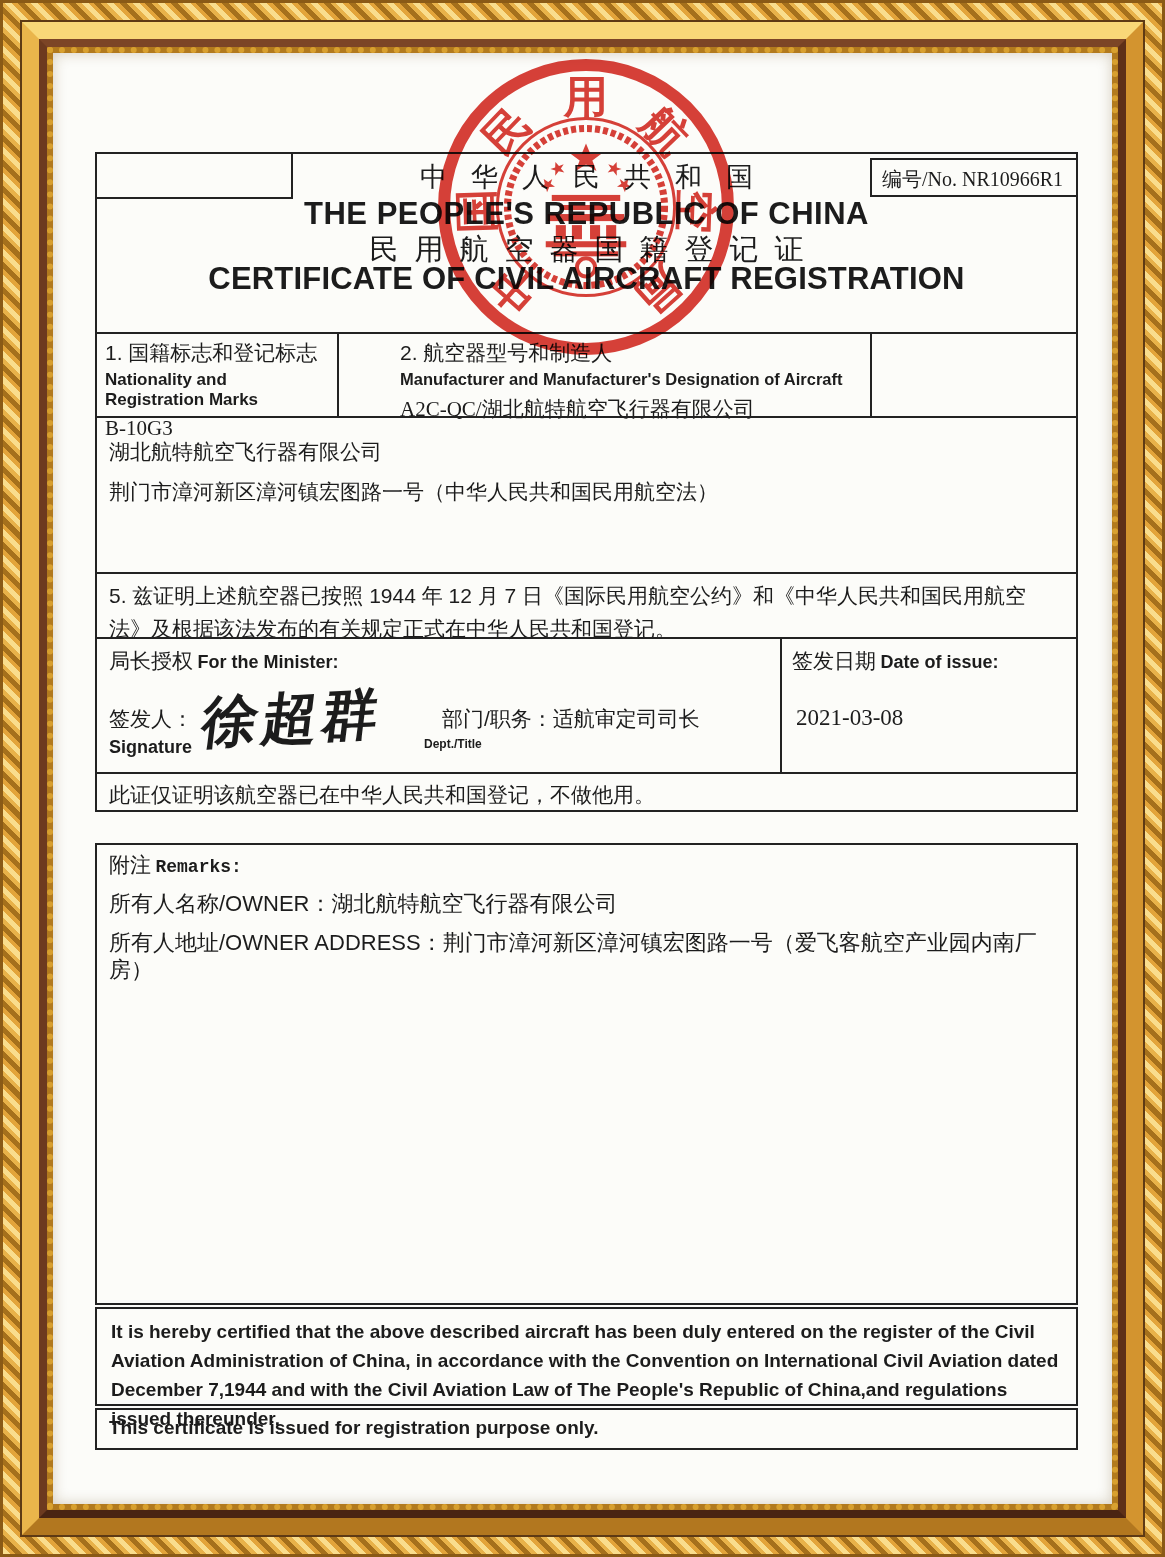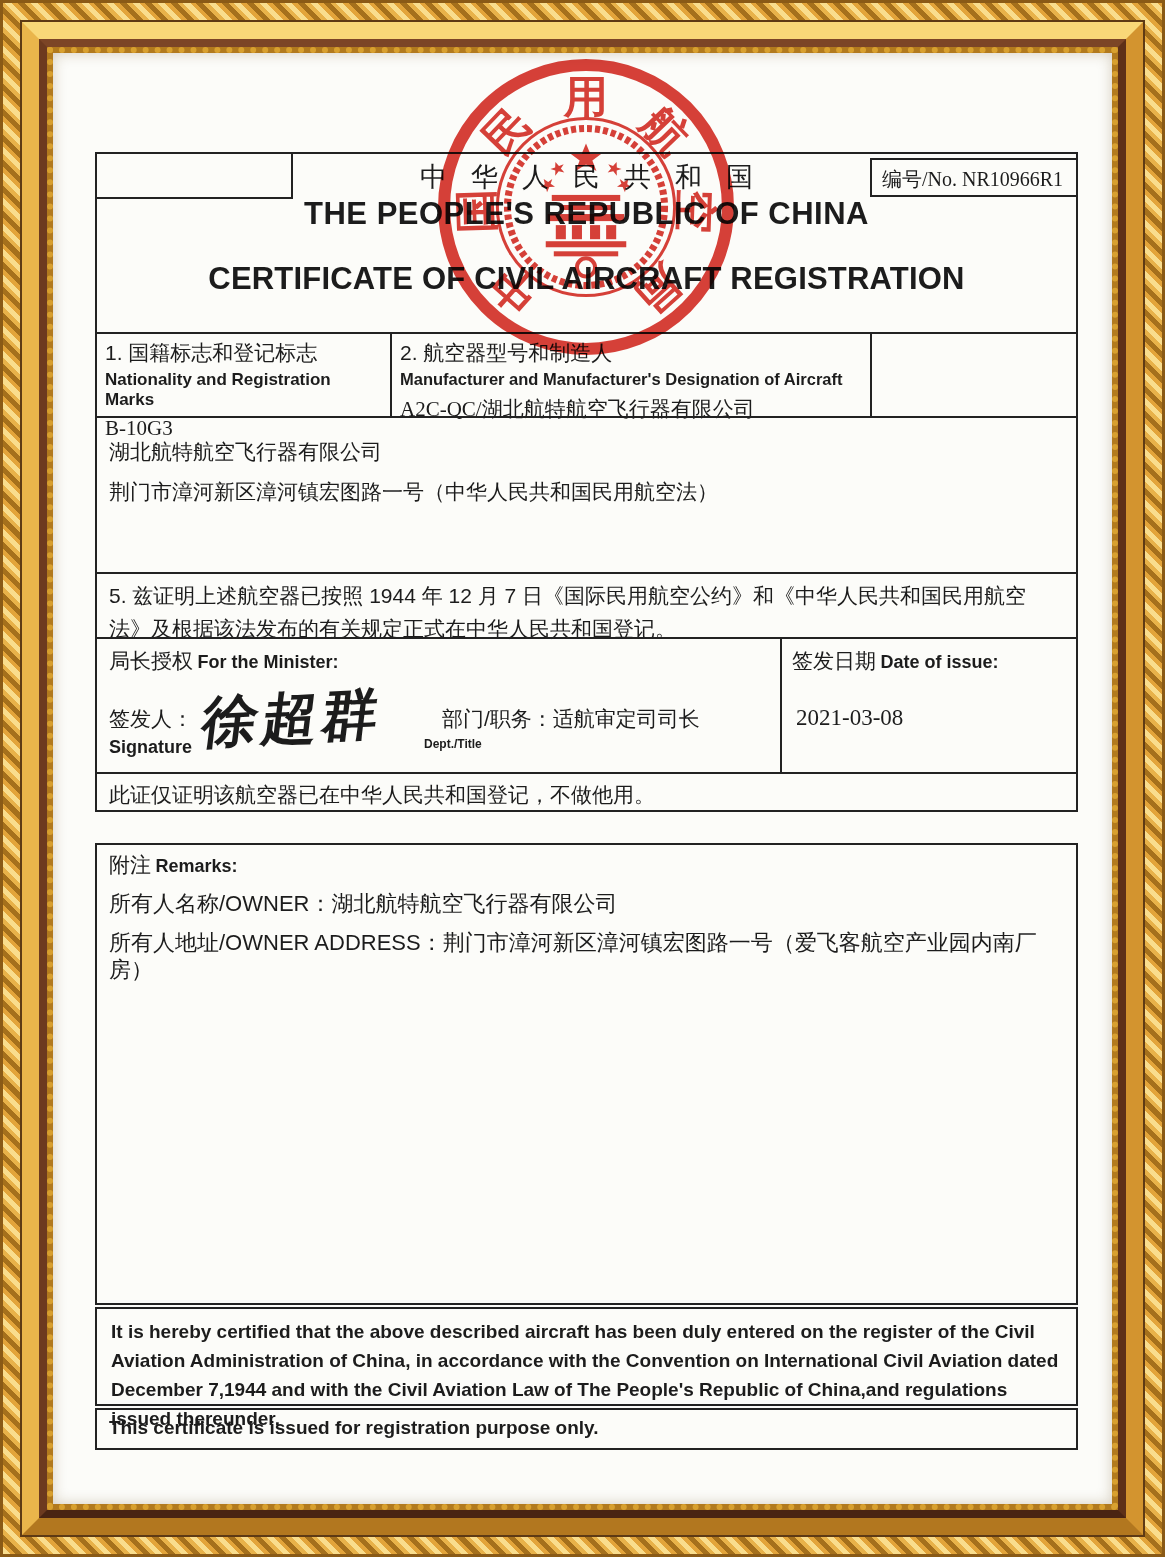--- a/index.html
+++ b/index.html
@@ -56,24 +56,25 @@
   <div class="bx" style="left:95px;top:152px;width:983px;height:660px;">
 
     <div class="abs" style="left:-2px;top:-2px;width:198px;height:47px;border:2px solid #222;box-sizing:border-box;"></div>
 
     <div class="abs" style="right:-2px;top:4px;width:208px;height:39px;border:2px solid #222;box-sizing:border-box;padding:6px 10px;">
       <span class="val" style="font-size:20px;">编号/No. NR10966R1</span>
     </div>
 
     <div class="abs ctr t-cn1">中华人民共和国</div>
     <div class="abs ctr t-en1">THE PEOPLE'S REPUBLIC OF CHINA</div>
+    <div class="abs ctr t-cn2">民用航空器国籍登记证</div>
     <div class="abs ctr t-en2">CERTIFICATE OF CIVIL AIRCRAFT REGISTRATION</div>
 
     <div class="abs" style="left:0;top:178px;width:100%;height:84px;border-top:2px solid #222;box-sizing:border-box;">
-      <div class="cell" style="left:0;width:295px;border-right:2px solid #222;">
+      <div class="cell" style="left:0;width:242px;border-right:2px solid #222;">
         <div class="lcn">1. 国籍标志和登记标志</div>
         <div class="len enb">Nationality and Registration Marks</div>
         <div class="lval val">B-10G3</div>
       </div>
       <div class="cell" style="left:295px;width:480px;border-right:2px solid #222;">
         <div class="lcn">2. 航空器型号和制造人</div>
         <div class="len enb" style="font-size:16.5px;">Manufacturer and Manufacturer's Designation of Aircraft</div>
         <div class="lval val">A2C-QC/湖北航特航空飞行器有限公司</div>
       </div>
     </div>
@@ -109,21 +110,21 @@
     </div>
 
     <div class="abs" style="left:0;top:618px;width:100%;height:42px;border-top:2px solid #222;box-sizing:border-box;padding:7px 12px;">
       <span class="cn">此证仅证明该航空器已在中华人民共和国登记，不做他用。</span>
     </div>
   </div>
 
   <div class="bx" style="left:95px;top:843px;width:983px;height:462px;padding:6px 12px;">
     <div>
       <span class="cn">附注</span>
-      <span class="enb" style="font-size:18px;">Remarks:</span>
+      <span class="enb" style="font-size:18px;font-family:Liberation Mono, monospace;">Remarks:</span>
     </div>
     <div class="cn" style="margin-top:10px;font-size:22px;">所有人名称/OWNER：湖北航特航空飞行器有限公司</div>
     <div class="cn" style="margin-top:10px;font-size:22px;line-height:27px;width:955px;">所有人地址/OWNER ADDRESS：荆门市漳河新区漳河镇宏图路一号（爱飞客航空产业园内南厂房）</div>
   </div>
 
   <div class="bx" style="left:95px;top:1307px;width:983px;height:99px;padding:8px 14px;">
     <div style="font-weight:bold;font-size:19px;line-height:29px;">It is hereby certified that the above described aircraft has been duly entered on the register of the Civil Aviation Administration of China, in accordance with the Convention on International Civil Aviation dated December 7,1944 and with the Civil Aviation Law of The People's Republic of China,and regulations issued thereunder.</div>
   </div>
 
   <div class="bx" style="left:95px;top:1408px;width:983px;height:42px;padding:7px 12px;">

